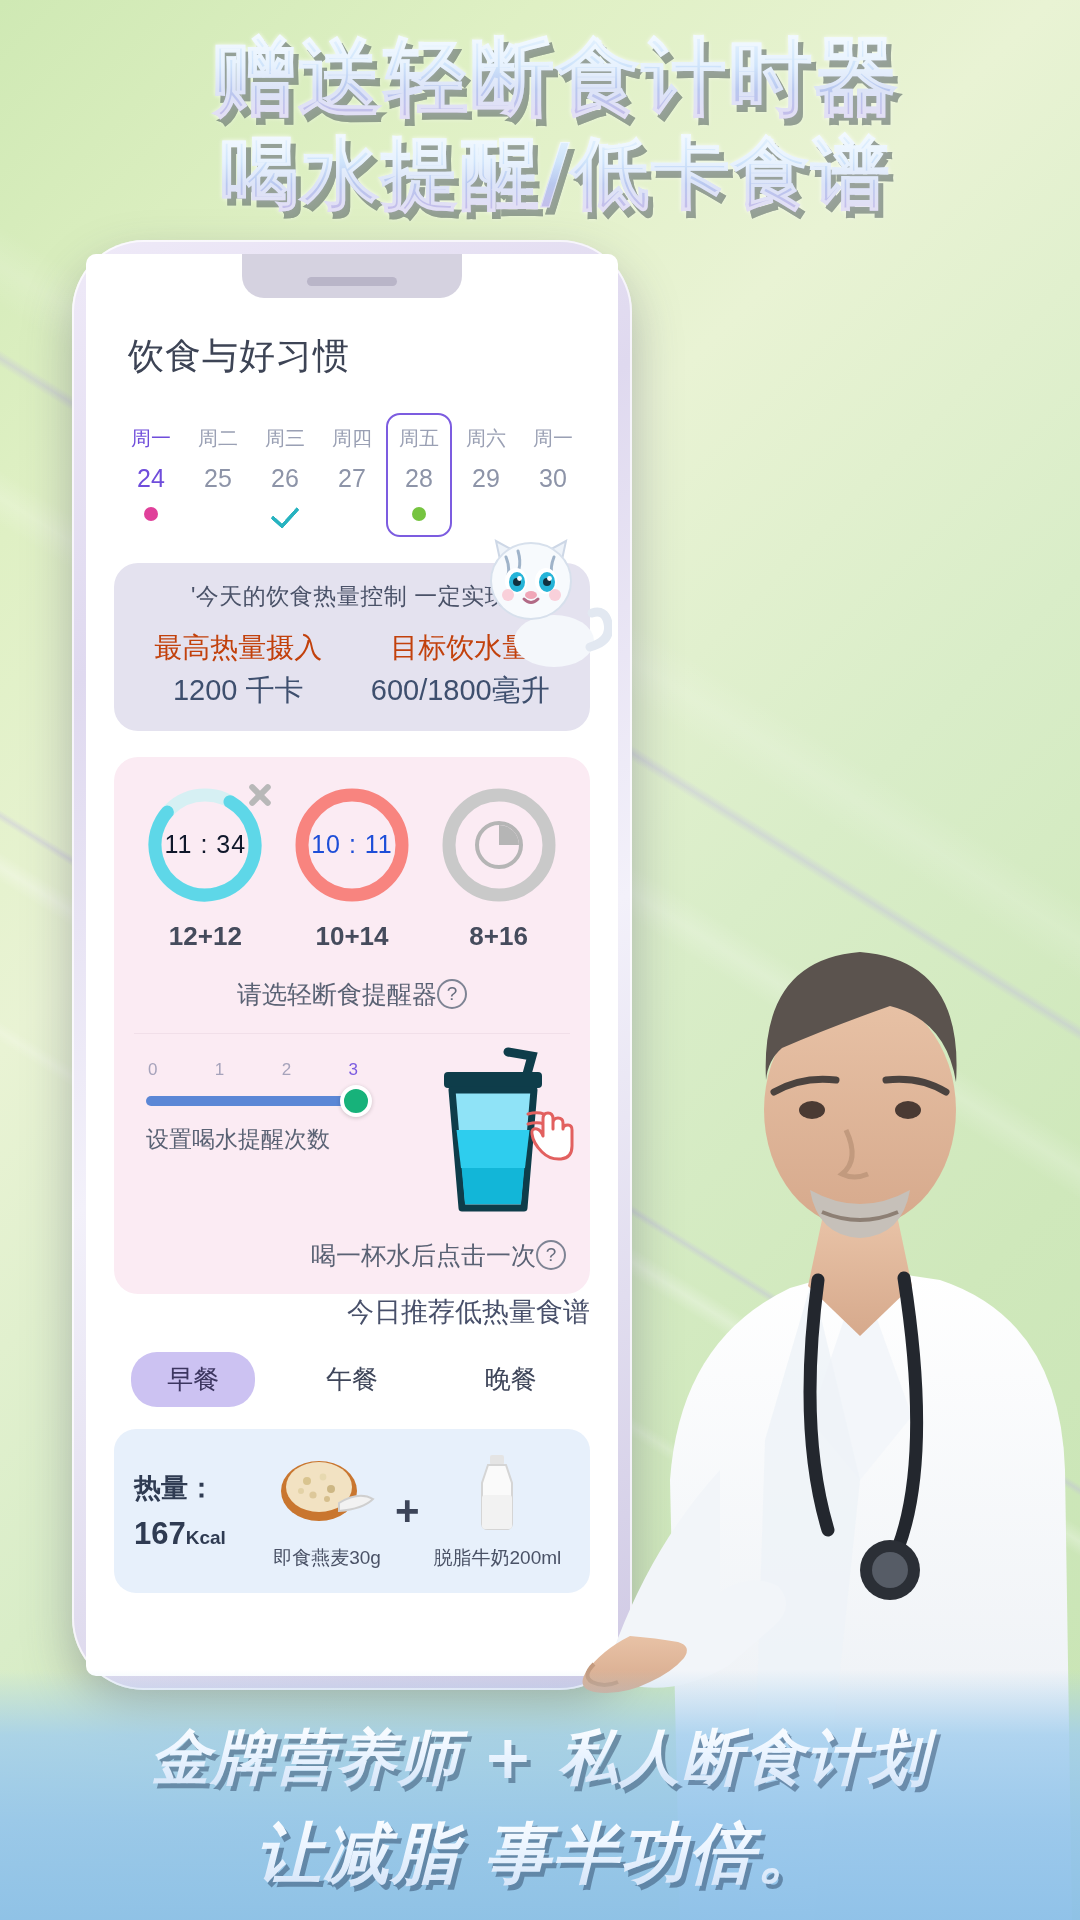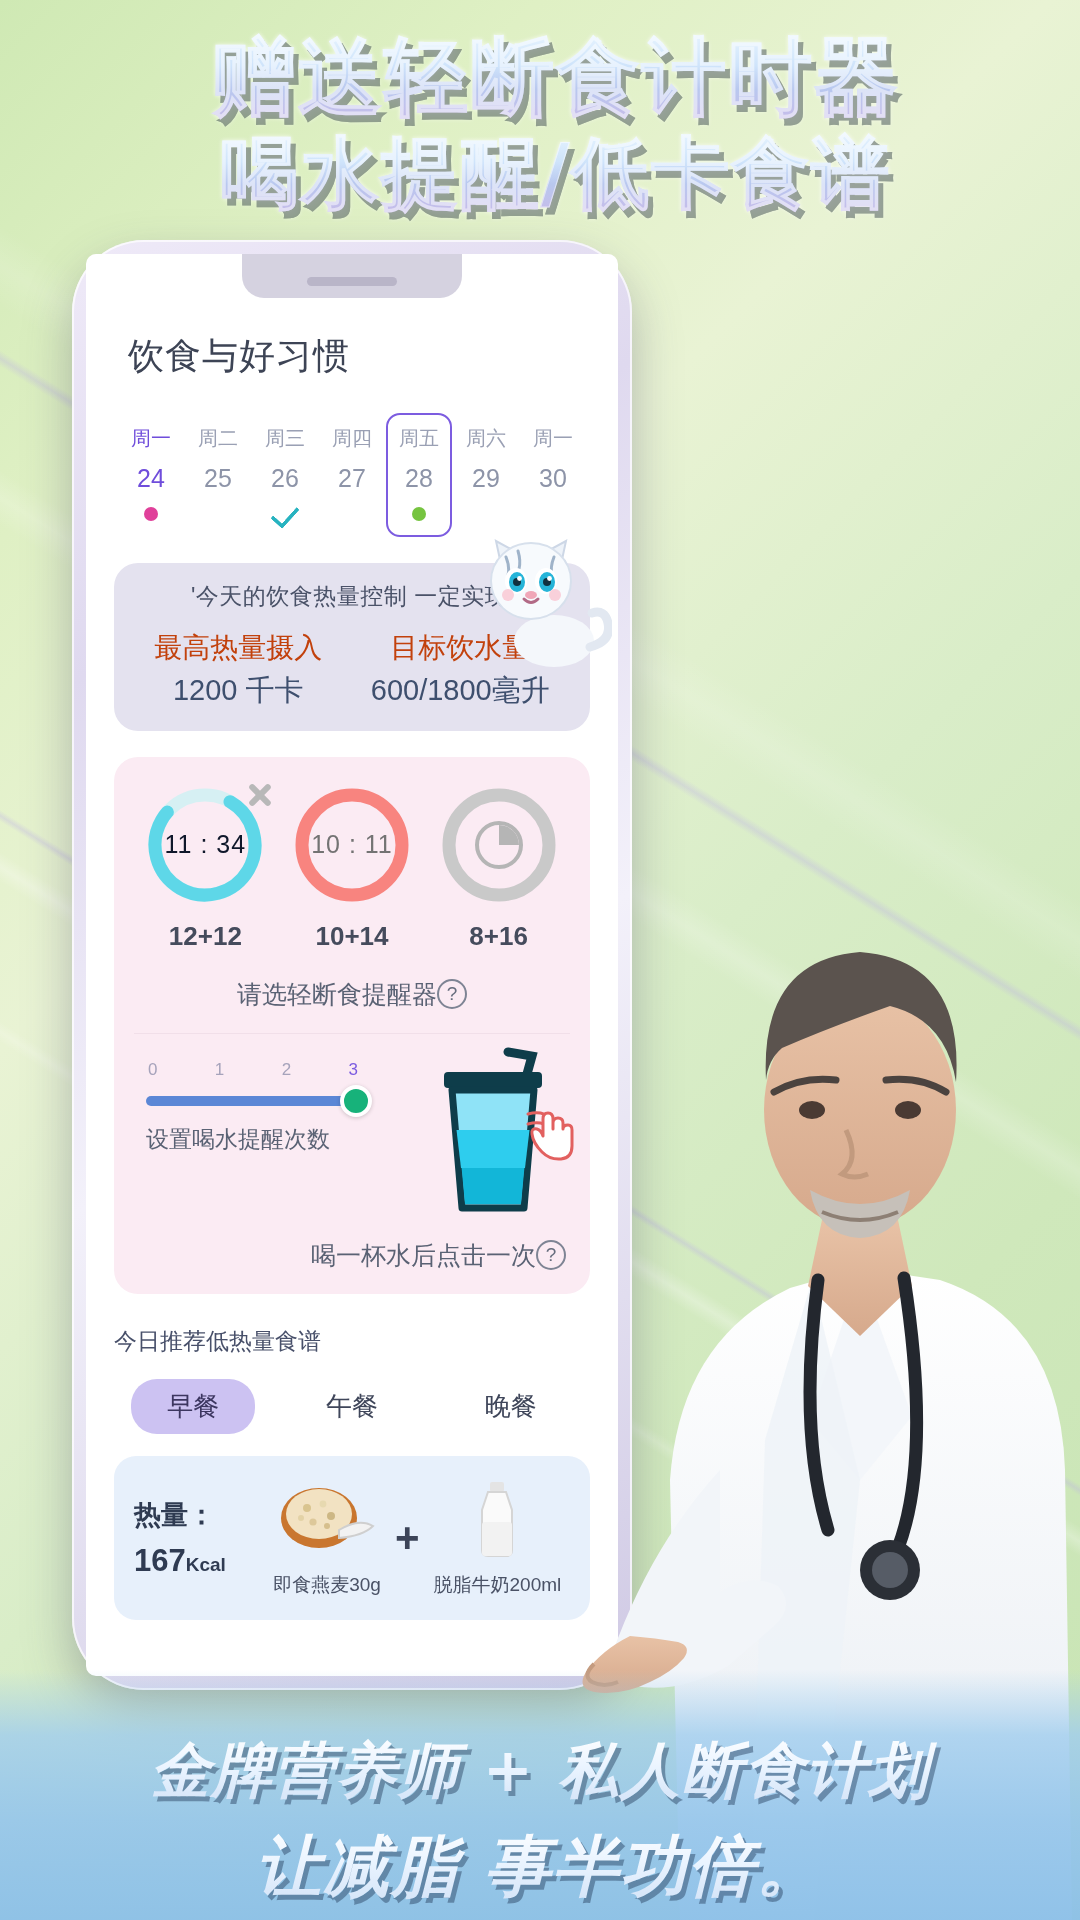--- a/index.html
+++ b/index.html
@@ -103,41 +103,41 @@
   .slider-cap { margin-top:18px; font-size:23px; color:#5a6274; }
 
   .cup-area { flex:1; position:relative; height:175px; }
   .cup { position:absolute; left:34px; top:-14px; }
   .tap-icon { position:absolute; right:-6px; top:48px; width:54px; height:58px; }
 
   .drink-note { margin-top:4px; text-align:right; padding-right:6px; font-size:25px; color:#5a6274;
                 display:flex; align-items:center; justify-content:flex-end; gap:0; }
 
   
-  .rec-title { text-align:left; margin-top:32px; font-size:23px; color:#48506a; }
+  .rec-title { text-align:right; font-size:27px; color:#48506a; }
   .meal-tabs { display:flex; justify-content:space-around; margin-top:22px; align-items:center; }
   .meal-tab { font-size:26px; color:#3f465a; padding:10px 36px; border-radius:26px; }
   .meal-tab.active { background:#ccc2f2; color:#3c3660; }
   .rec-card { margin-top:22px; background:#e7f0fb; border-radius:22px; padding:22px 20px;
               display:flex; align-items:center; gap:14px; position:relative; }
   .kcal { min-width:125px; }
   .kcal .k1 { font-size:27px; font-weight:bold; color:#2f3b52; }
   .kcal .k2 { font-size:31px; font-weight:bold; color:#2f3b52; margin-top:10px; }
   .kcal .k2 small { font-size:19px; font-weight:bold; }
   .food { text-align:center; }
   .food .cap { font-size:19px; color:#4a5266; margin-top:8px; }
   .plus { font-size:42px; color:#3c4458; font-weight:bold; }
 
   
   .doctor { position:absolute; right:0; bottom:0; width:520px; height:1140px; z-index:25; }
 
   
   .bottom-band { position:absolute; left:0; bottom:0; width:1080px; height:250px; z-index:40;
      background:linear-gradient(180deg,rgba(150,200,235,0) 0%,rgba(160,205,238,.80) 26%,rgba(150,198,235,.92) 60%,rgba(140,192,232,.95) 100%); }
-  .bottom-text { position:absolute; left:0; bottom:8px; width:1080px; text-align:center; z-index:41; }
+  .bottom-text { position:absolute; left:0; bottom:21px; width:1080px; text-align:center; z-index:41; }
   .bt-l1 { font-size:60px; font-weight:bold; font-style:italic; letter-spacing:2px;
            background:linear-gradient(180deg,#ffffff 0%,#eaf4ff 45%,#cfe0f6 100%);
            -webkit-background-clip:text; background-clip:text; color:transparent;
            filter:drop-shadow(4px 5px 0 rgba(35,60,90,.45));
            font-family:"DejaVu Sans","Liberation Sans",sans-serif; }
   .bt-l2 { font-size:66px; font-weight:bold; font-style:italic; letter-spacing:2px; margin-top:10px;
            background:linear-gradient(180deg,#ffffff 0%,#eaf4ff 45%,#cfe0f6 100%);
            -webkit-background-clip:text; background-clip:text; color:transparent;
            filter:drop-shadow(4px 5px 0 rgba(35,60,90,.45));
            font-family:"DejaVu Sans","Liberation Sans",sans-serif; }
@@ -263,21 +263,21 @@
             </div>
             <div class="cap">12+12</div>
             <div class="close-x"></div>
           </div>
 
           <div class="ring-wrap">
             <div class="ring">
               <svg width="124" height="124" viewBox="0 0 124 124">
                 <circle cx="62" cy="62" r="50" fill="none" stroke="#f8847f" stroke-width="13"></circle>
               </svg>
-              <div class="rtxt" style="color:#737373">10 : 11</div>
+              <div class="rtxt" style="color:#1d4ed8">10 : 11</div>
             </div>
             <div class="cap">10+14</div>
           </div>
 
           <div class="ring-wrap">
             <div class="ring">
               <svg width="124" height="124" viewBox="0 0 124 124">
                 <circle cx="62" cy="62" r="50" fill="none" stroke="#c9c9c9" stroke-width="13"></circle>
                 <circle cx="62" cy="62" r="22" fill="none" stroke="#b5b5b5" stroke-width="4"></circle>
                 <path d="M62 62 L62 42 A20 20 0 0 1 82 62 Z" fill="#b5b5b5"></path>

